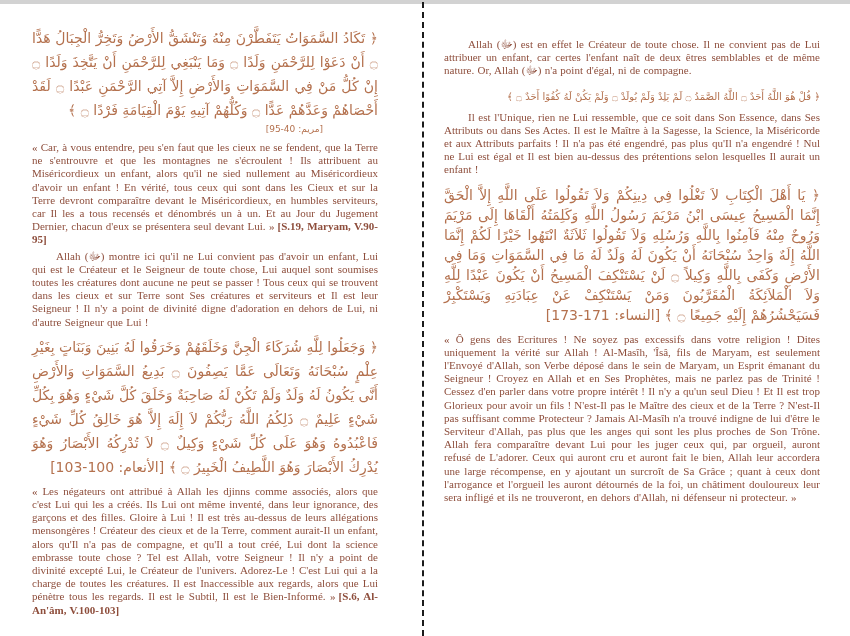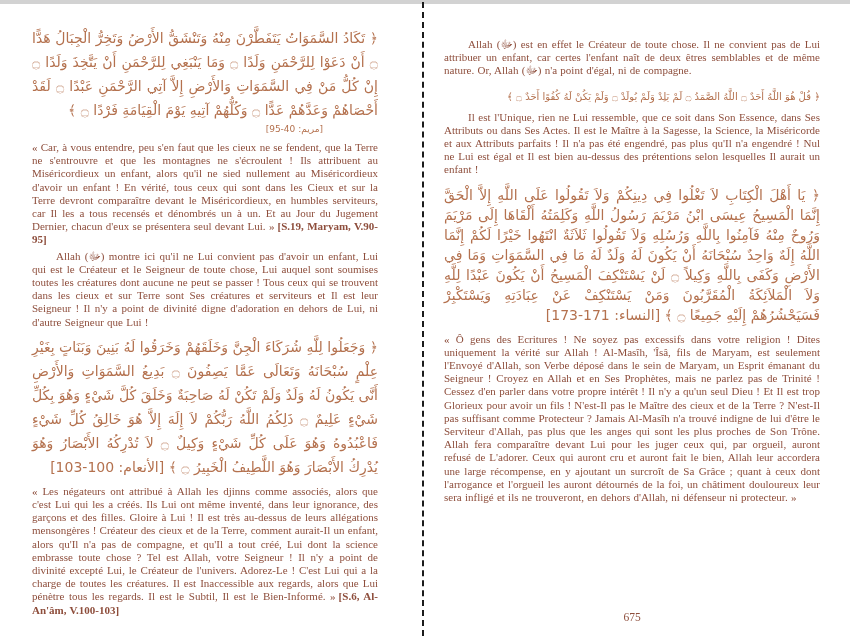--- a/index.html
+++ b/index.html
@@ -100,14 +100,13 @@
 
   <p class="arabic ar-sm gap-md">﴿ قُلْ هُوَ اللَّهُ أَحَدٌ ۝ اللَّهُ الصَّمَدُ ۝ لَمْ يَلِدْ وَلَمْ يُولَدْ ۝ وَلَمْ يَكُنْ لَهُ كُفُوًا أَحَدٌ ۝ ﴾</p>
 
 
   <p class="fr indent gap-xs">Il est l'Unique, rien ne Lui ressemble, que ce soit dans Son Essence, dans Ses Attributs ou dans Ses Actes. Il est le Maître à la Sagesse, la Science, la Miséricorde et aux Attributs parfaits ! Il n'a pas été engendré, pas plus qu'Il n'a engendré ! Nul ne Lui est égal et Il est bien au-dessus des prétentions selon lesquelles Il aurait un enfant !</p>
 
   <p class="arabic ar-xl gap-md">﴿ يَا أَهْلَ الْكِتَابِ لاَ تَغْلُوا فِي دِينِكُمْ وَلاَ تَقُولُوا عَلَى اللَّهِ إِلاَّ الْحَقَّ إِنَّمَا الْمَسِيحُ عِيسَى ابْنُ مَرْيَمَ رَسُولُ اللَّهِ وَكَلِمَتُهُ أَلْقَاهَا إِلَى مَرْيَمَ وَرُوحٌ مِنْهُ فَآمِنُوا بِاللَّهِ وَرُسُلِهِ وَلاَ تَقُولُوا ثَلاَثَةٌ انْتَهُوا خَيْرًا لَكُمْ إِنَّمَا اللَّهُ إِلَهٌ وَاحِدٌ سُبْحَانَهُ أَنْ يَكُونَ لَهُ وَلَدٌ لَهُ مَا فِي السَّمَوَاتِ وَمَا فِي الأَرْضِ وَكَفَى بِاللَّهِ وَكِيلاً ۝ لَنْ يَسْتَنْكِفَ الْمَسِيحُ أَنْ يَكُونَ عَبْدًا لِلَّهِ وَلاَ الْمَلاَئِكَةُ الْمُقَرَّبُونَ وَمَنْ يَسْتَنْكِفْ عَنْ عِبَادَتِهِ وَيَسْتَكْبِرْ فَسَيَحْشُرُهُمْ إِلَيْهِ جَمِيعًا ۝ ﴾ [النساء: 171-173]</p>
 
   <p class="fr gap-md"><span>« Ô gens des Ecritures ! Ne soyez pas excessifs dans votre religion ! Dites uniquement la vérité sur Allah ! Al-Masîh, 'Îsâ, fils de Maryam, est seulement l'Envoyé d'Allah, son Verbe déposé dans le sein de Maryam, un Esprit émanant du Seigneur ! Croyez en Allah et en Ses Prophètes, mais ne parlez pas de Trinité ! Cessez d'en parler dans votre propre intérêt ! Il n'y a qu'un seul Dieu ! Et Il est trop Glorieux pour avoir un fils ! N'est-Il pas le Maître des cieux et de la Terre ? N'est-Il pas suffisant comme Protecteur ? Jamais Al-Masîh n'a trouvé indigne de lui d'être le Serviteur d'Allah, pas plus que les anges qui sont les plus proches de Son Trône. Allah fera comparaître devant Lui pour les juger ceux qui, par orgueil, auront refusé de L'adorer. Ceux qui auront cru et auront fait le bien, Allah leur accordera une large récompense, en y ajoutant un surcroît de Sa Grâce ; quant à ceux dont l'arrogance et l'orgueil les auront détournés de la foi, un châtiment douloureux leur sera infligé et ils ne trouveront, en dehors d'Allah, ni défenseur ni protecteur. »</span></p>
 
-  <div class="page-number">675</div>
 </div>
 
 </body></html>

